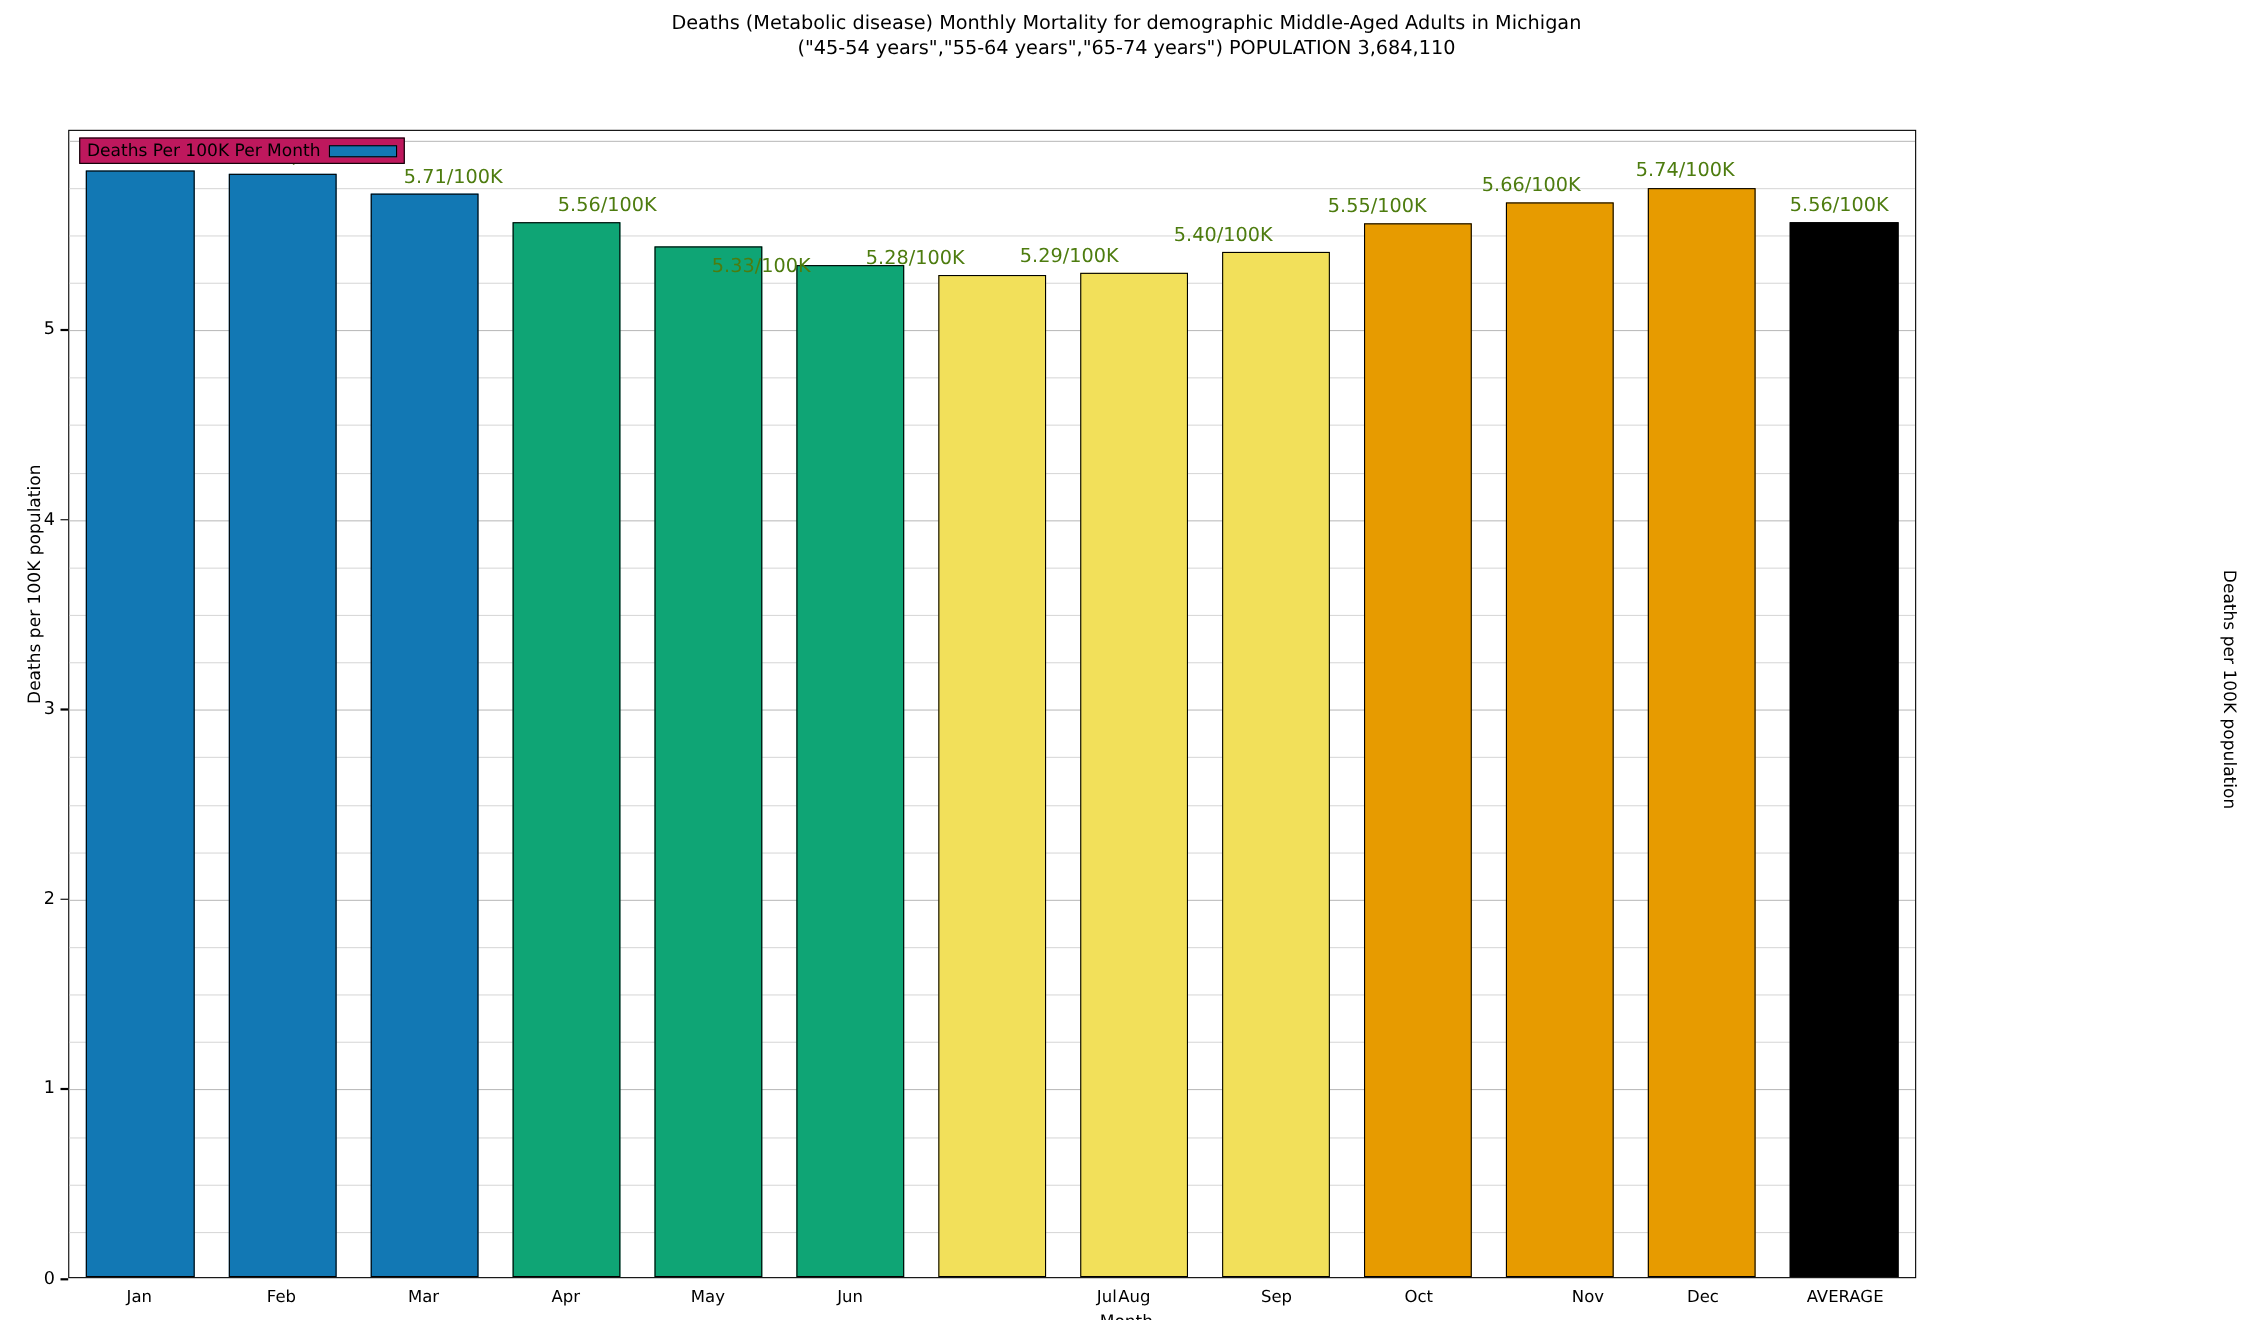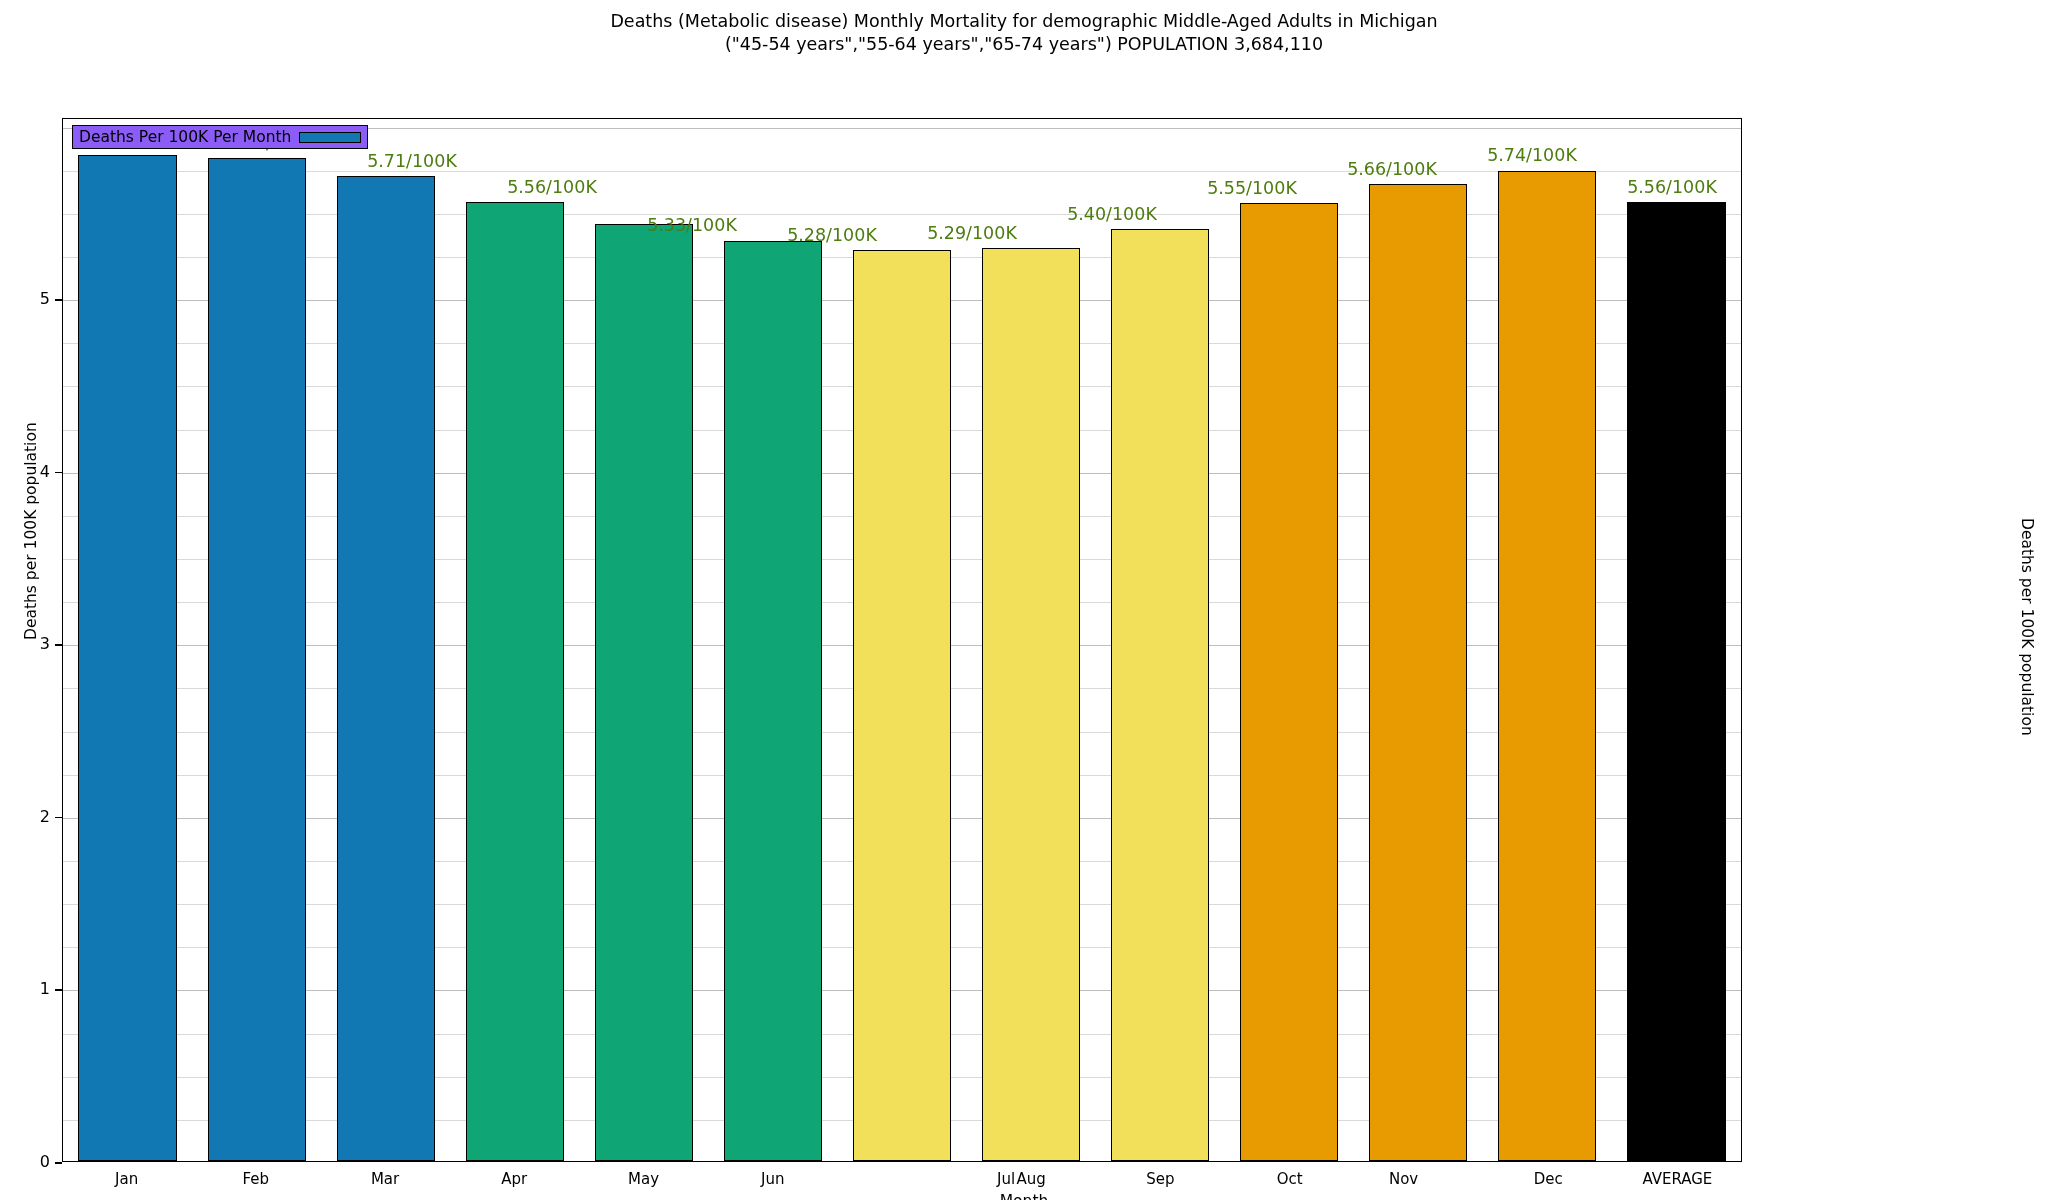--- a/index.html
+++ b/index.html
@@ -158,21 +158,21 @@
     transform: rotate(90deg);
   }
 
   
   #legend {
     position: absolute;
     left: 72px;
     top: 125px;
     height: 24px;
     border: 1px solid #000;
-    background: #8b5cf6;
+    background: #be185d;
     display: flex;
     align-items: center;
     padding: 0 6px;
     box-sizing: border-box;
   }
   #legend .legend-text {
     font-size: 15.5px;
     white-space: nowrap;
     margin-right: 8px;
   }
@@ -271,21 +271,21 @@
       <div class="label-slot">
         <div class="val-label" style="top: 15.4149px;">5.81/100K</div>
       </div>
       <div class="label-slot">
         <div class="val-label" style="top: 32.6711px;">5.71/100K</div>
       </div>
       <div class="label-slot">
         <div class="val-label" style="top: 58.5554px;">5.56/100K</div>
       </div>
       <div class="label-slot">
-        <div class="val-label" style="top: 97px; text-align: center;">5.33/100K</div>
+        <div class="val-label" style="top: 114px; text-align: center;">5.33/100K</div>
       </div>
       <div class="label-slot">
         <div class="val-label" style="top: 106.873px;">5.28/100K</div>
       </div>
       <div class="label-slot">
         <div class="val-label" style="top: 105.147px;">5.29/100K</div>
       </div>
       <div class="label-slot">
         <div class="val-label" style="top: 86.1653px;">5.40/100K</div>
       </div>
@@ -322,21 +322,21 @@
       <div class="xtick-label" style="left: 62px; width: 129.231px;">Jan</div>
       <div class="xtick-label" style="left: 191.231px; width: 129.231px;">Feb</div>
       <div class="xtick-label" style="left: 320.462px; width: 129.231px;">Mar</div>
       <div class="xtick-label" style="left: 449.692px; width: 129.231px;">Apr</div>
       <div class="xtick-label" style="left: 578.923px; width: 129.231px;">May</div>
       <div class="xtick-label" style="left: 708.154px; width: 129.231px;">Jun</div>
       <div class="xtick-label" style="left: 886px; width: 129.231px; text-align: right;">Jul</div>
       <div class="xtick-label" style="left: 966.615px; width: 129.231px;">Aug</div>
       <div class="xtick-label" style="left: 1095.85px; width: 129.231px;">Sep</div>
       <div class="xtick-label" style="left: 1225.08px; width: 129.231px;">Oct</div>
-      <div class="xtick-label" style="left: 1339px; width: 129.231px;">Nov</div>
+      <div class="xtick-label" style="left: 1379px; width: 129.231px;">Nov</div>
       <div class="xtick-label" style="left: 1483.54px; width: 129.231px;">Dec</div>
       <div class="xtick-label" style="left: 1612.77px; width: 129.231px;">AVERAGE</div>
     </div>
 
   <div class="axis-title-x">Month</div>
   <div class="axis-title-y" id="y-title-left">Deaths per 100K population</div>
   <div class="axis-title-y" id="y-title-right">Deaths per 100K population</div>
 
   <div id="legend">
     <span class="legend-text">Deaths Per 100K Per Month</span>

